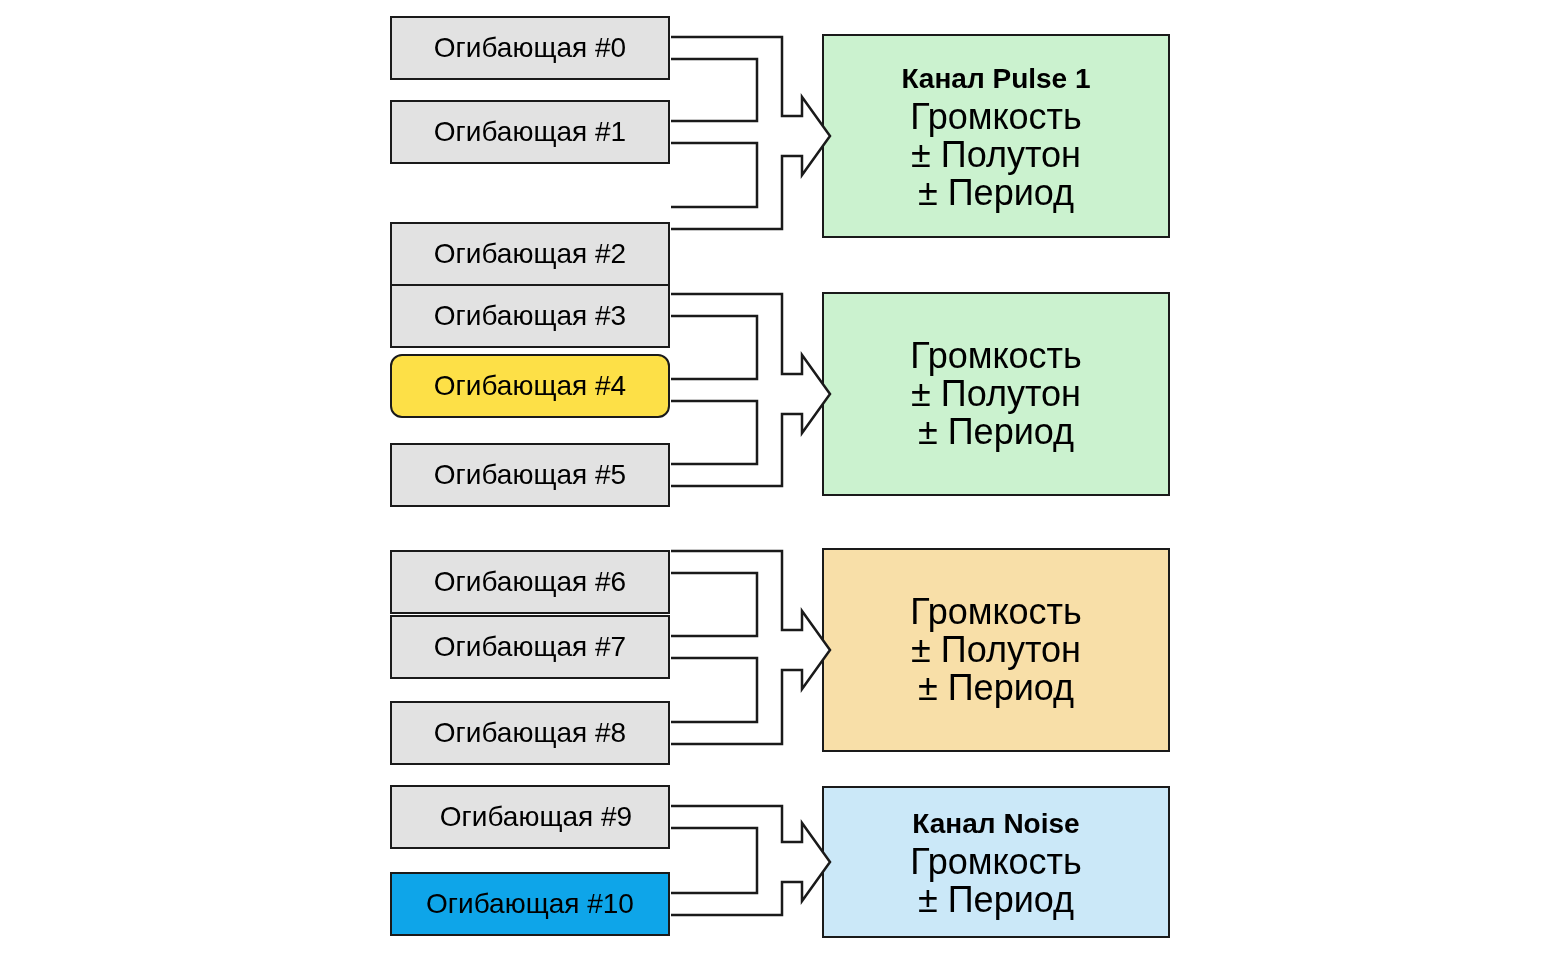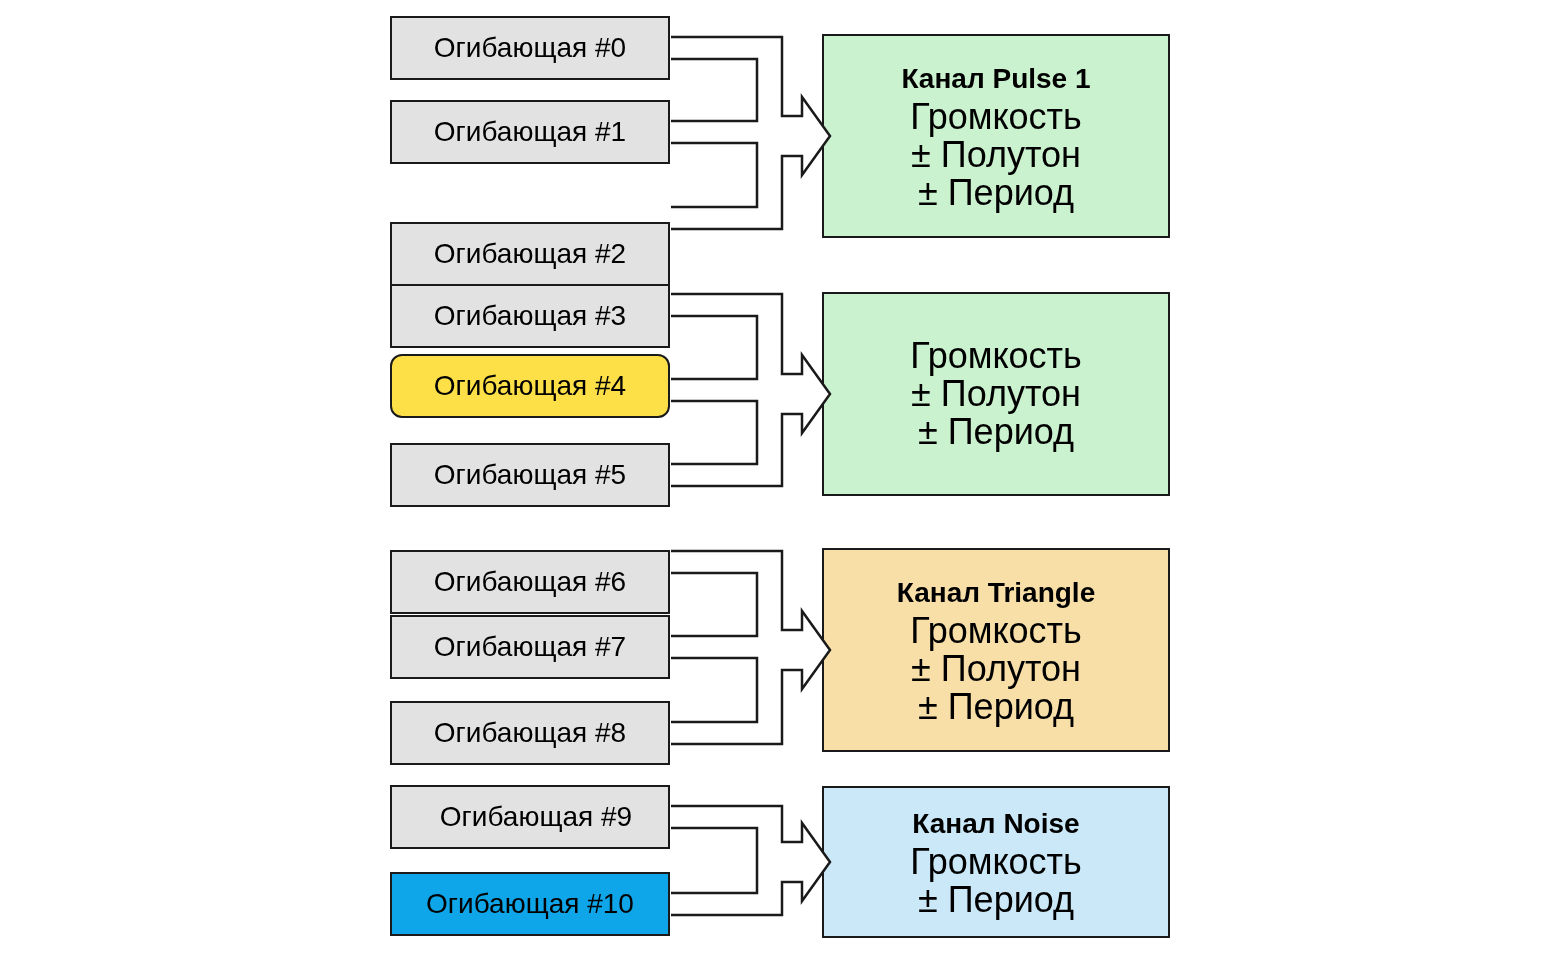--- a/index.html
+++ b/index.html
@@ -127,21 +127,20 @@
     <div class="chan-line">± Период</div>
   </div>
 
   <div class="chan" style="top: 292px; height: 204px; background-color: rgb(203, 242, 207);">
     <div class="chan-line">Громкость</div>
     <div class="chan-line">± Полутон</div>
     <div class="chan-line">± Период</div>
   </div>
 
   <div class="chan" style="top: 548px; height: 204px; background-color: rgb(248, 223, 168);">
-    <div class="chan-title">Канал Triangle</div>
     <div class="chan-line">Громкость</div>
     <div class="chan-line">± Полутон</div>
     <div class="chan-line">± Период</div>
   </div>
 
   <div class="chan" style="top: 786px; height: 152px; background-color: rgb(203, 232, 248);">
     <div class="chan-title">Канал Noise</div>
     <div class="chan-line">Громкость</div>
     <div class="chan-line">± Период</div>
   </div>

